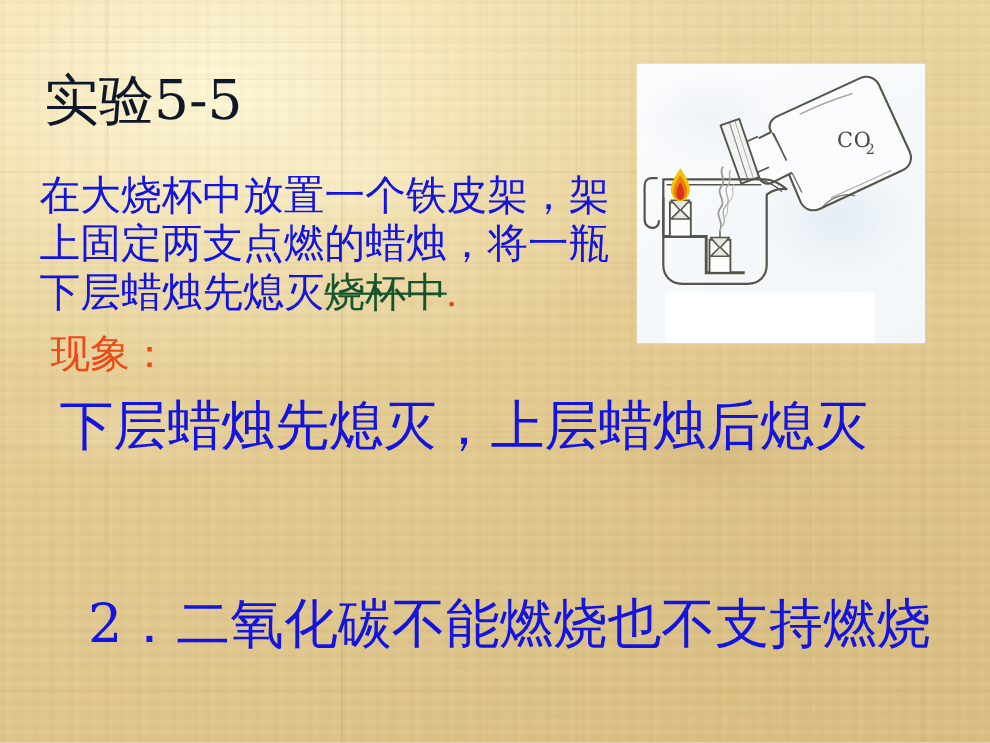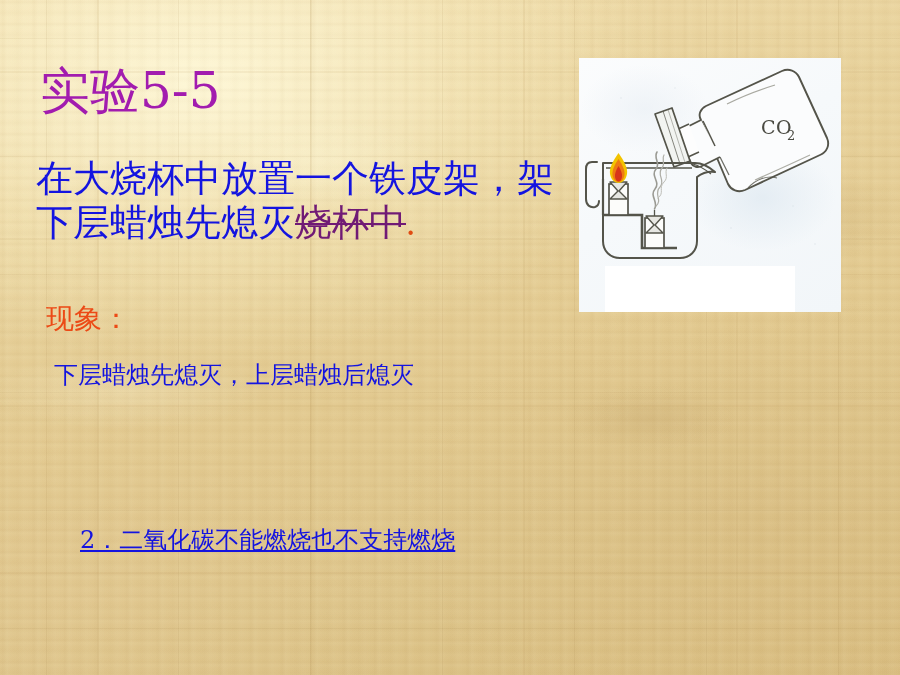--- a/index.html
+++ b/index.html
@@ -93,68 +93,68 @@
     position: absolute;
     inset: 0;
   }
 
   .title {
     position: absolute;
     left: 40px;
     top: 66px;
     font-size: 50px;
     line-height: 1;
-    color: #a21caf;
+    color: #0f172a;
     white-space: nowrap;
     font-weight: 400;
     font-family: "DejaVu Serif", "Liberation Serif", serif;
   }
 
   .para {
     position: absolute;
     left: 36px;
     top: 157px;
     width: 588px;
     font-size: 37px;
     line-height: 44px;
     color: #1414e0;
     font-family: Liberation Serif, serif;
   }
   .para .line { display: block; white-space: nowrap; }
   .strike {
-    color: #701a75;
+    color: #14532d;
     text-decoration: line-through;
     text-decoration-thickness: 2px;
   }
   .strike-tail {
     color: #e04c12;
   }
 
   .sect-head {
     position: absolute;
-    font-size: 28px;
+    font-size: 36px;
     line-height: 1;
     color: #ec4a16;
     white-space: nowrap;
     font-family: "DejaVu Serif", "Liberation Serif", serif;
   }
   .sect-head.phenomenon { left: 46px; top: 305px; }
   .sect-head.conclusion { left: 56px; top: 430px; }
 
   .body-line {
     position: absolute;
-    font-size: 24px;
+    font-size: 49px;
     line-height: 1;
     color: #1414e0;
     white-space: nowrap;
     font-family: "DejaVu Serif", "Liberation Serif", serif;
   }
   .body-line.phen-1 { left: 54px; top: 363px; }
   .body-line.concl-1 { left: 64px; top: 480px; }
-  .body-line.concl-2 { left: 80px; top: 528px; text-decoration: underline; }
+  .body-line.concl-2 { left: 80px; top: 543px; }
 
   
   .figure-box {
     position: absolute;
     left: 579px;
     top: 58px;
     width: 262px;
     height: 254px;
     background: #fafcfd;
     overflow: hidden;
@@ -190,20 +190,21 @@
   <div class="bg-fiber-v"></div>
   <div class="bg-blotch"></div>
   <div class="bg-blotch2"></div>
 
   <div class="content">
 
     <div class="title">实验5-5</div>
 
     <div class="para">
       <span class="line">在大烧杯中放置一个铁皮架，架</span>
+      <span class="line">上固定两支点燃的蜡烛，将一瓶</span>
       <span class="line"><span>下层蜡烛先熄灭</span><span class="strike">烧杯中</span><span class="strike-tail">.</span></span>
     </div>
 
     <div class="sect-head phenomenon">现象：</div>
     <div class="body-line phen-1">下层蜡烛先熄灭，上层蜡烛后熄灭</div>
 
     <div class="body-line concl-2">2．二氧化碳不能燃烧也不支持燃烧</div>
 
     <div class="figure-box">
       <div class="figure-scan"></div>

